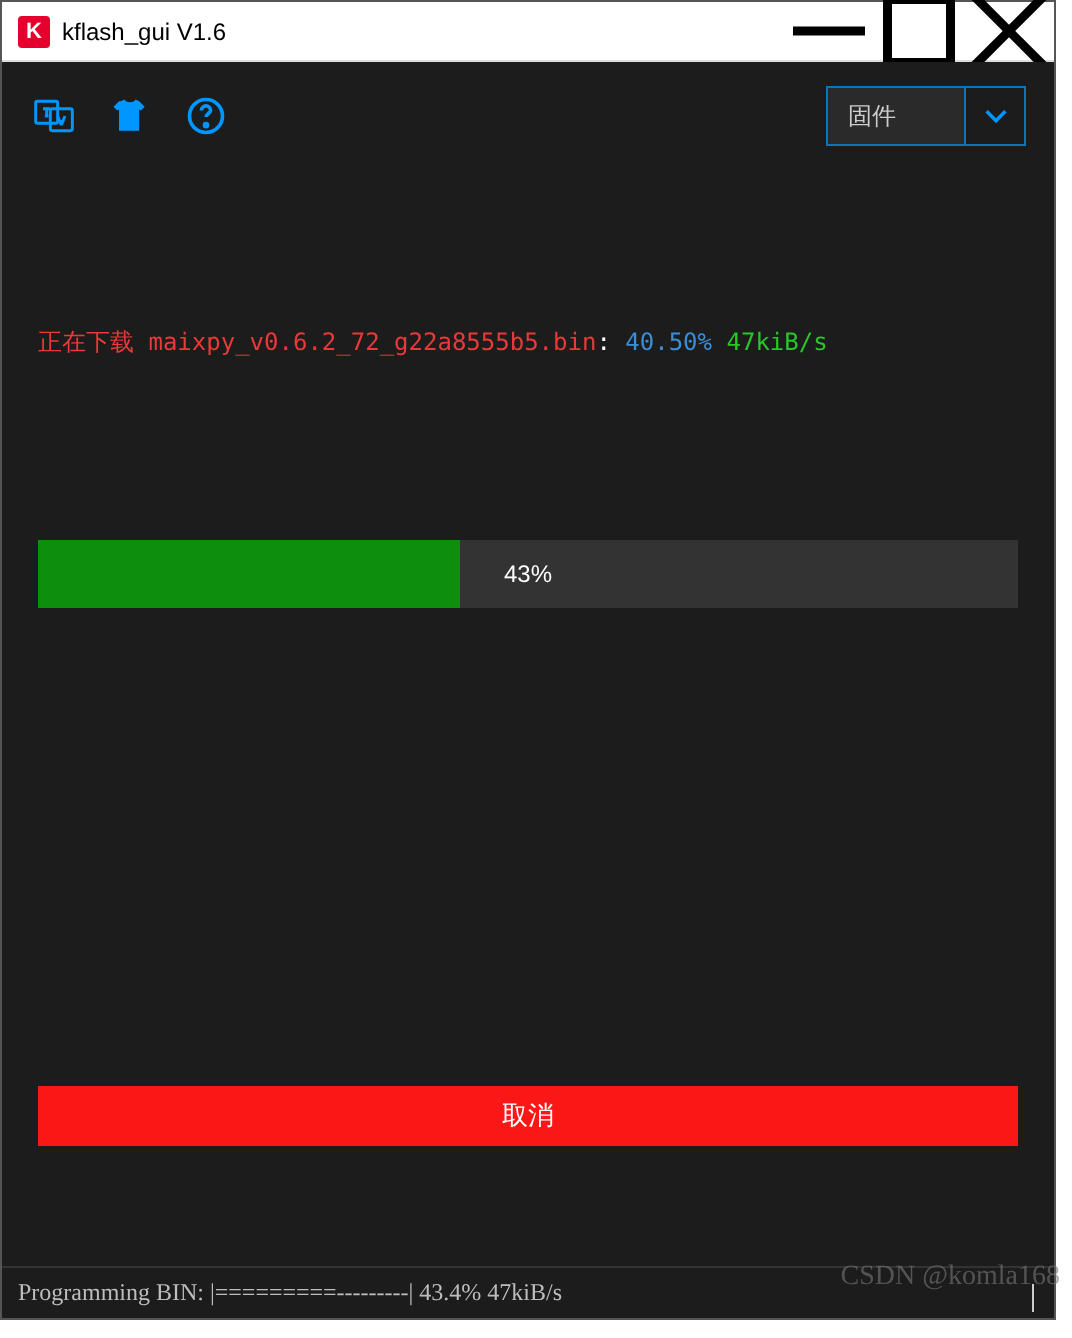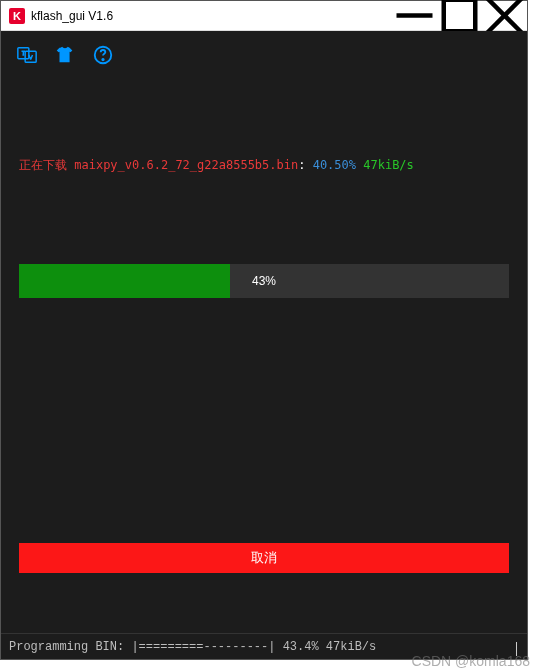--- a/index.html
+++ b/index.html
@@ -155,40 +155,40 @@
       cursor: pointer;
     }
     .statusbar {
       height: 26px;
       background: #1c1c1c;
       border-top: 1px solid #333;
       color: #bdbdbd;
       display: flex;
       align-items: center;
       padding: 0 8px;
-      font-family: Liberation Mono, monospace;
+      font-family: Liberation Serif, serif;
       font-size: 12px;
       position: relative;
     }
     .statusbar::after {
       content: "";
       position: absolute;
       right: 10px;
       top: 8px;
       height: 14px;
       width: 1px;
       background: #ccc;
     }
     .watermark {
       position: absolute;
       right: 6px;
-      bottom: 0;
+      bottom: 22px;
       color: rgba(120,120,120,0.6);
       font-size: 14px;
-      font-family: Liberation Sans, sans-serif;
+      font-family: Liberation Serif, serif;
       pointer-events: none;
     }
   </style>
 </head>
 <body>
 
 <div class="window">
   <div class="titlebar">
     <div class="title-icon">K</div>
     <div class="title-text">kflash_gui V1.6</div>
@@ -228,20 +228,28 @@
         </svg>
       </div>
       <div class="tool-icon">
         <svg viewBox="0 0 24 24" fill="none" stroke="currentColor" stroke-width="2">
           <circle cx="12" cy="12" r="9"></circle>
           <path d="M9.5 9a2.5 2.5 0 115 0c0 1.5-2.5 1.8-2.5 3.5"></path>
           <circle cx="12" cy="17" r="0.8" fill="currentColor"></circle>
         </svg>
       </div>
       <div class="spacer"></div>
+      <div class="dropdown">
+        <div class="dropdown-label">固件</div>
+        <div class="dropdown-arrow">
+          <svg viewBox="0 0 12 12" fill="none" stroke="currentColor" stroke-width="1.5">
+              <polyline points="2,4 6,8 10,4"></polyline>
+            </svg>
+        </div>
+      </div>
     </div>
 
     <div class="content">
       <div class="status-line">
         <span class="t-red">正在下载 </span><span class="t-red">maixpy_v0.6.2_72_g22a8555b5.bin</span><span class="t-white">: </span><span class="t-blue">40.50%</span><span class="t-green"> 47kiB/s</span>
       </div>
 
       <div class="progress-wrap">
         <div class="progress-bar">
           <div class="progress-fill" style="width:43%"></div>

